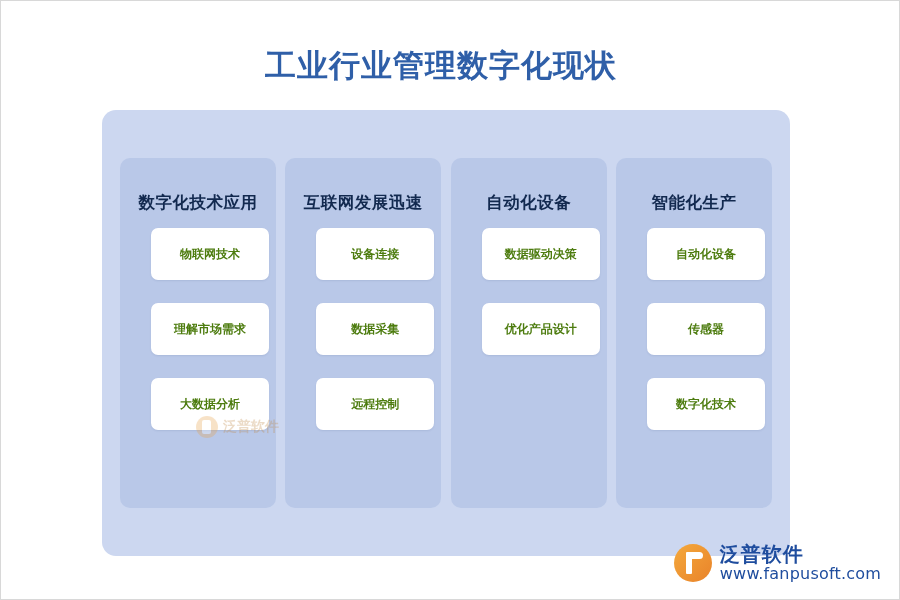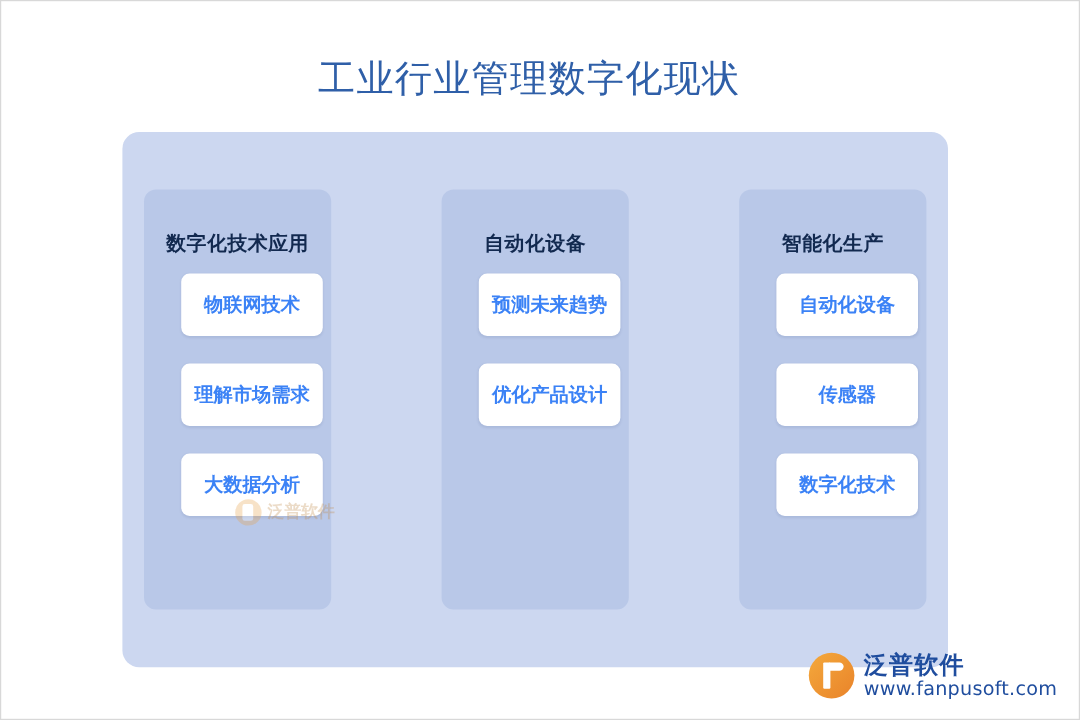--- a/index.html
+++ b/index.html
@@ -21,21 +21,21 @@
     box-sizing: border-box;
     background: #ffffff;
   }
   .title {
     position: absolute;
     top: 44px;
     left: 0;
     width: 880px;
     text-align: center;
     font-family: "DejaVu Serif", serif;
-    font-weight: normal;
+    font-weight: bold;
     font-size: 31px;
     color: #2f5fa8;
     letter-spacing: 1px;
   }
   .panel {
     position: absolute;
     left: 101px;
     top: 109px;
     width: 688px;
     height: 446px;
@@ -79,22 +79,22 @@
   }
   .item {
     height: 52px;
     background: #ffffff;
     border-radius: 7px;
     display: flex;
     align-items: center;
     justify-content: center;
     font-family: "DejaVu Serif", serif;
     font-weight: bold;
-    font-size: 16px;
-    color: #3b82f6;
+    font-size: 12px;
+    color: #4d7c0f;
     white-space: nowrap;
     box-shadow: 0 1px 2px rgba(40, 60, 110, 0.10);
     margin-left: 24px;
   }
   
   .watermark-center {
     position: absolute;
     left: 195px;
     top: 415px;
     display: flex;
@@ -195,25 +195,33 @@
 
       <div class="column">
         <div class="col-head">数字化技术应用</div>
         <div class="items">
           <div class="item">物联网技术</div>
           <div class="item">理解市场需求</div>
           <div class="item">大数据分析</div>
         </div>
       </div>
 
+      <div class="column">
+        <div class="col-head">互联网发展迅速</div>
+        <div class="items">
+          <div class="item">设备连接</div>
+          <div class="item">数据采集</div>
+          <div class="item">远程控制</div>
+        </div>
+      </div>
 
       <div class="column">
         <div class="col-head">自动化设备</div>
         <div class="items">
-          <div class="item">预测未来趋势</div>
+          <div class="item">数据驱动决策</div>
           <div class="item">优化产品设计</div>
         </div>
       </div>
 
       <div class="column">
         <div class="col-head">智能化生产</div>
         <div class="items">
           <div class="item">自动化设备</div>
           <div class="item">传感器</div>
           <div class="item">数字化技术</div>

